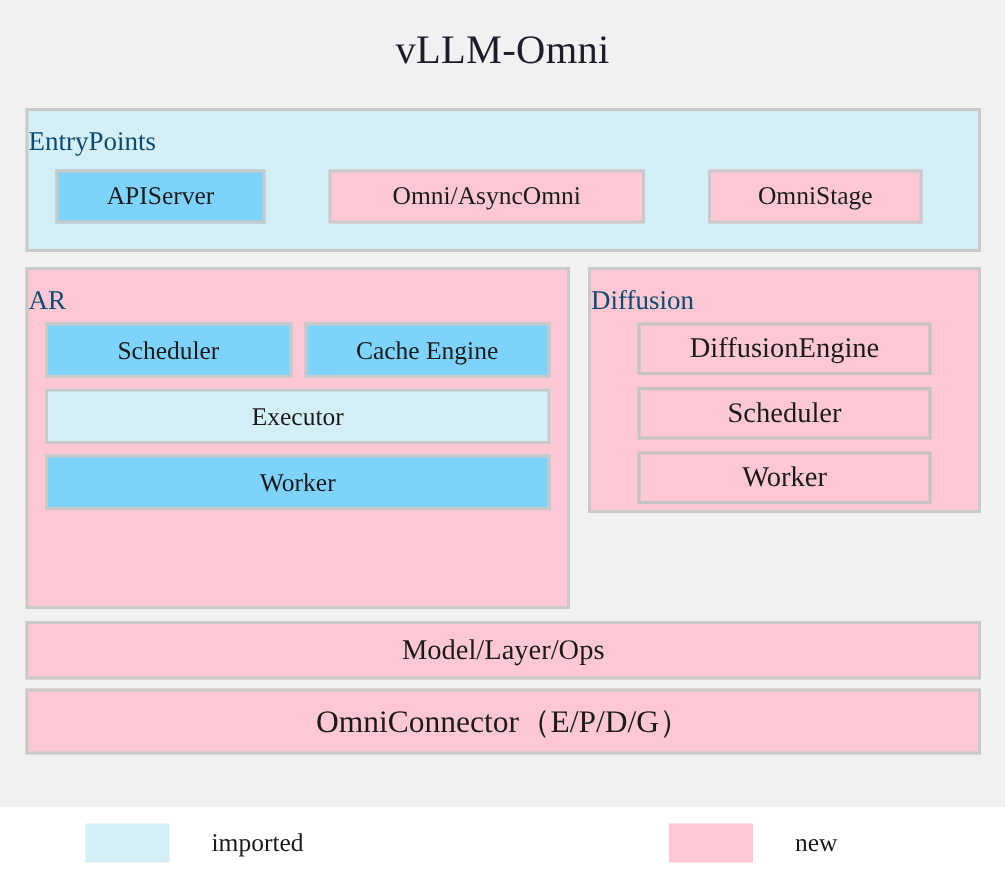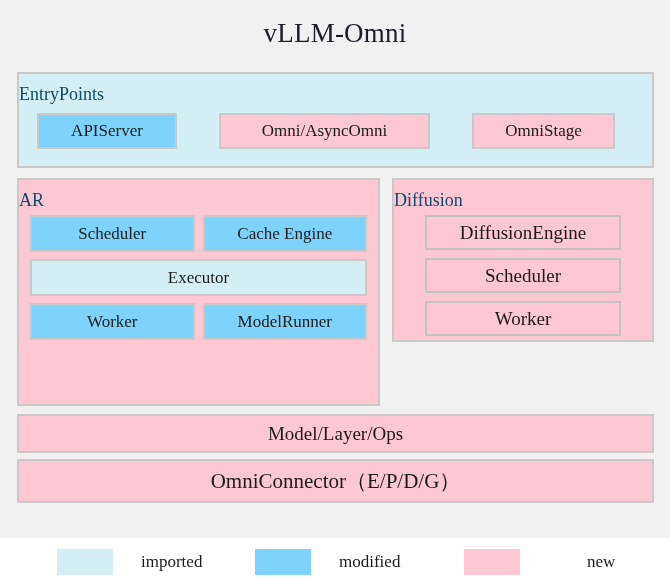--- a/index.html
+++ b/index.html
@@ -174,21 +174,21 @@
     box-sizing: border-box;
   }
   .legend-label {
     font-size: 17px;
     margin-left: 28px;
     white-space: nowrap;
     color: #1a1a1a;
   }
   #legend-imported { left: 57px; }
   #legend-modified { left: 255px; }
-  #legend-new      { left: 464px; gap: 39px; }
+  #legend-new      { left: 446px; }
 </style>
 </head>
 <body>
 
 <div id="diagram">
 
   <div class="canvas"></div>
 
   <div class="title">vLLM-Omni</div>
 
@@ -204,21 +204,20 @@
   <div class="box ar-panel new">
     <div class="panel-heading">AR</div>
     <div class="ar-stack">
       <div class="ar-pair">
         <div class="box ar-half modified">Scheduler</div>
         <div class="box ar-half modified">Cache Engine</div>
       </div>
       <div class="box ar-full imported">Executor</div>
       <div class="ar-pair">
         <div class="box ar-half modified">Worker</div>
-        <div class="box ar-half modified">ModelRunner</div>
       </div>
     </div>
   </div>
 
   <div class="box diff-panel new">
     <div class="panel-heading">Diffusion</div>
     <div class="diff-stack">
       <div class="box diff-item new">DiffusionEngine</div>
       <div class="box diff-item new">Scheduler</div>
       <div class="box diff-item new">Worker</div>
@@ -226,23 +225,19 @@
   </div>
 
   <div class="box bar new" id="bar-model">Model/Layer/Ops</div>
   <div class="box bar new" id="bar-connector">OmniConnector（E/P/D/G）</div>
 
   <div class="legend">
     <div class="legend-item" id="legend-imported">
       <span class="legend-swatch imported"></span>
       <span class="legend-label">imported</span>
     </div>
-    <div class="legend-item" id="legend-modified">
-      <span class="legend-swatch modified"></span>
-      <span class="legend-label">modified</span>
-    </div>
     <div class="legend-item" id="legend-new">
       <span class="legend-swatch new"></span>
       <span class="legend-label">new</span>
     </div>
   </div>
 
 </div>
 
 </body></html>

